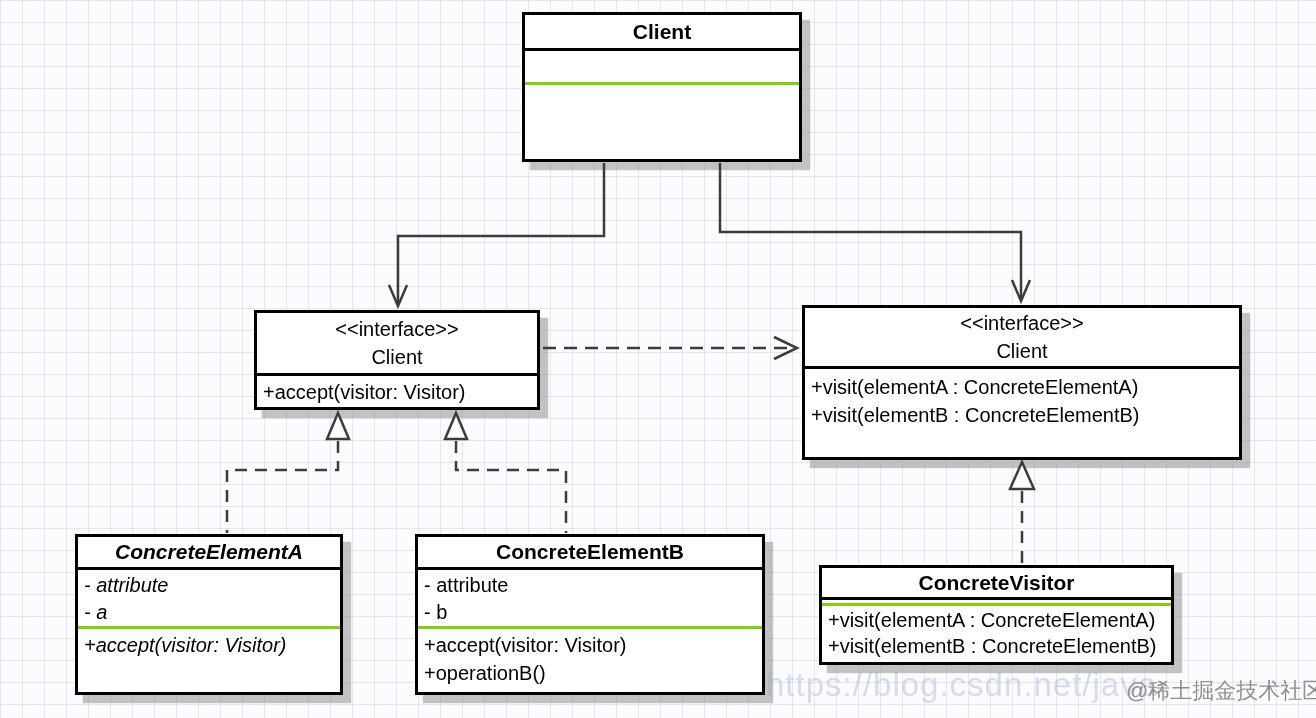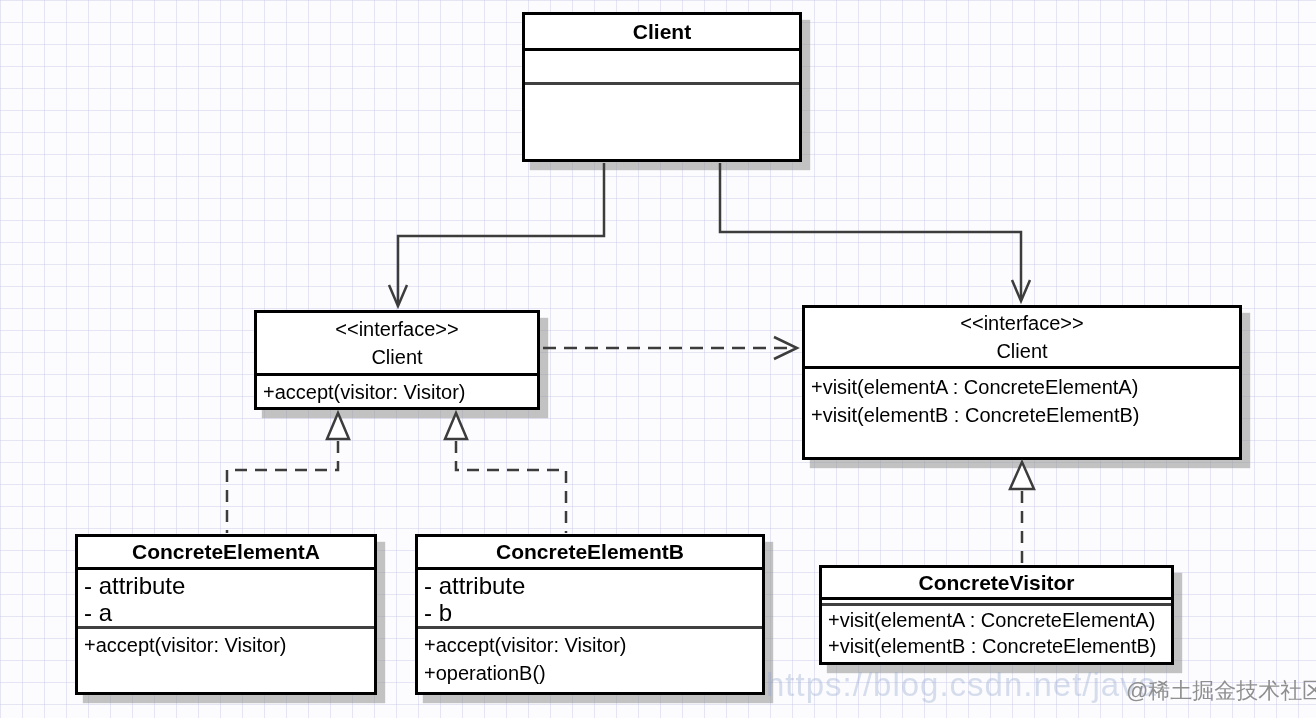--- a/index.html
+++ b/index.html
@@ -40,22 +40,22 @@
     font-size:20px;
     border-bottom:3px solid #000;
     display:flex;
     flex-direction:column;
     align-items:center;
     justify-content:center;
     line-height:28px;
   }
   .uml-attrs{
     flex:none;
-    border-bottom:3px solid #404040;
-    font-size:24px;
+    border-bottom:3px solid #84cc16;
+    font-size:20px;
     padding:2px 6px 0 6px;
     line-height:27px;
     box-sizing:border-box;
   }
   .uml-methods{
     flex:1;
     font-size:20px;
     padding:2px 6px 12px 6px;
     line-height:27px;
   }
@@ -106,21 +106,21 @@
     <div class="uml-header-iface" style="height:58px;">
       <div>&lt;&lt;interface&gt;&gt;</div>
       <div>Client</div>
     </div>
     <div class="uml-methods" style="line-height:28px;padding-top:4px;">
       <div class="uml-line">+visit(elementA : ConcreteElementA)</div>
       <div class="uml-line">+visit(elementB : ConcreteElementB)</div>
     </div>
   </div>
 
-  <div class="uml-class" style="left:75px;top:534px;width:302px;height:161px;">
+  <div class="uml-class" style="left:75px;top:534px;width:268px;height:161px;font-style:italic;">
     <div class="uml-title" style="height:30px;">ConcreteElementA</div>
     <div class="uml-attrs" style="height:59px;">
       <div class="uml-line">- attribute</div>
       <div class="uml-line">- a</div>
     </div>
     <div class="uml-methods" style="line-height:28px;">
       <div class="uml-line">+accept(visitor: Visitor)</div>
     </div>
   </div>
 

